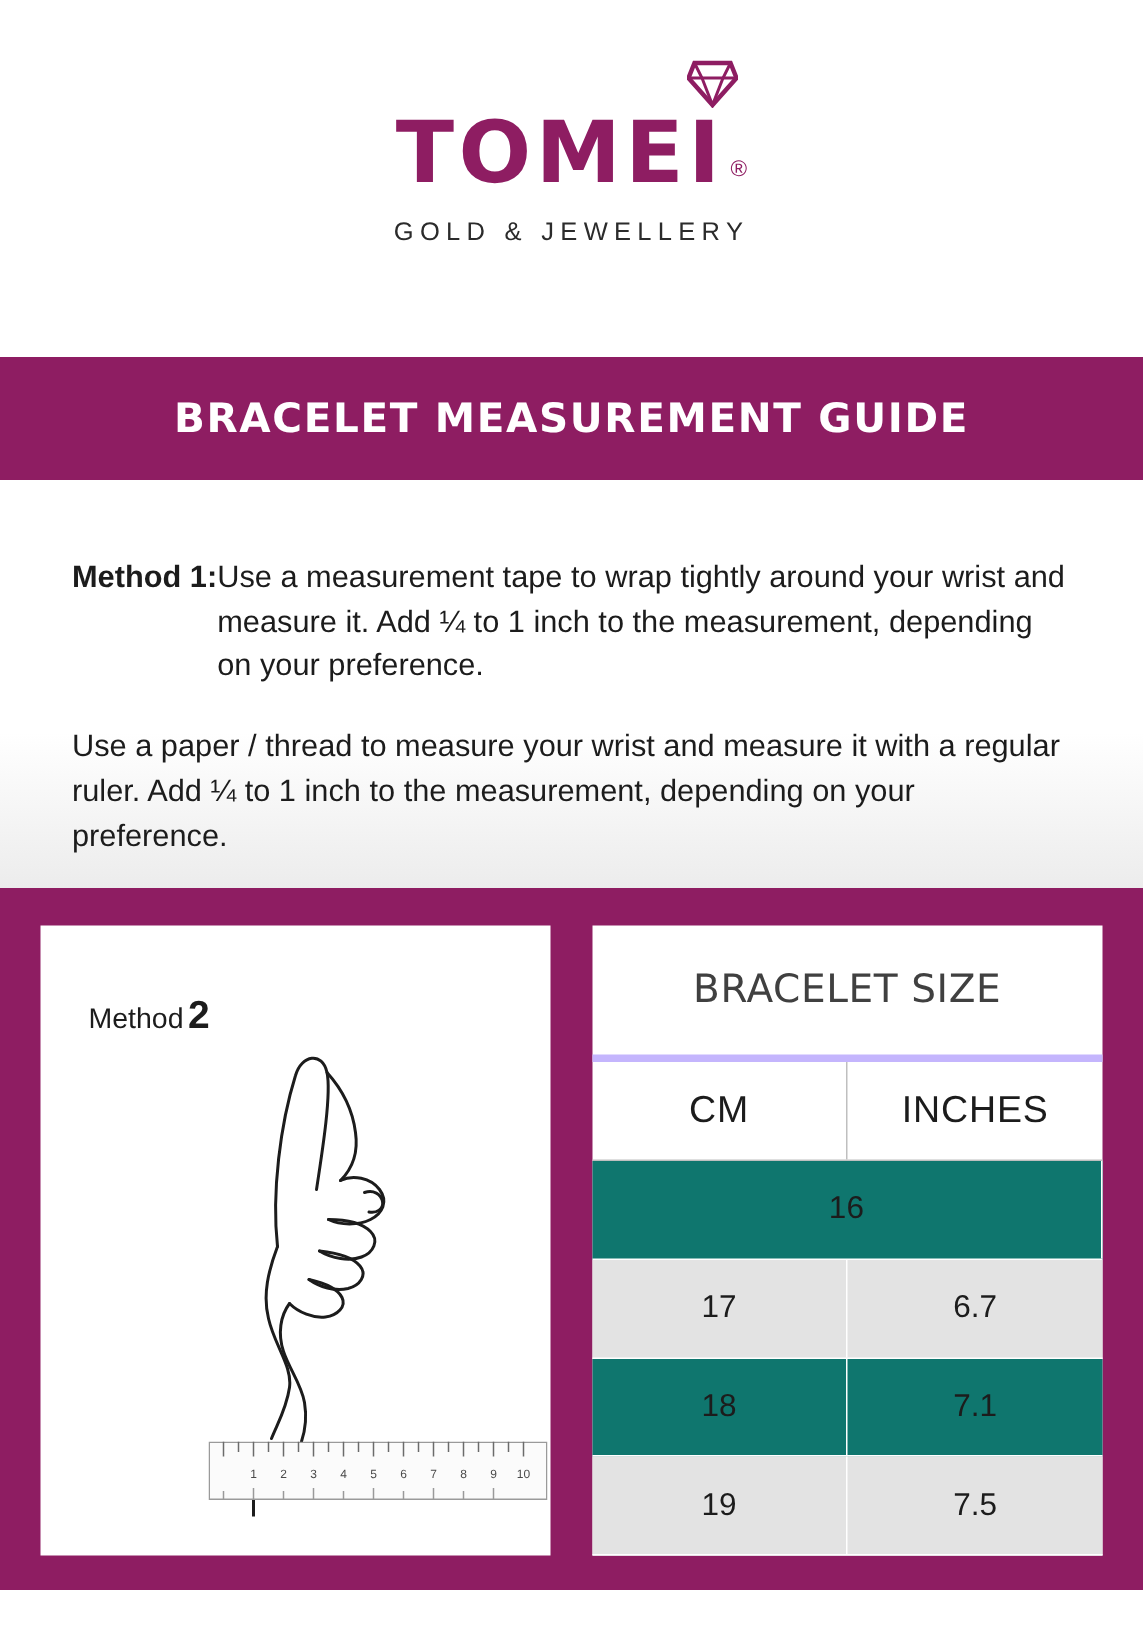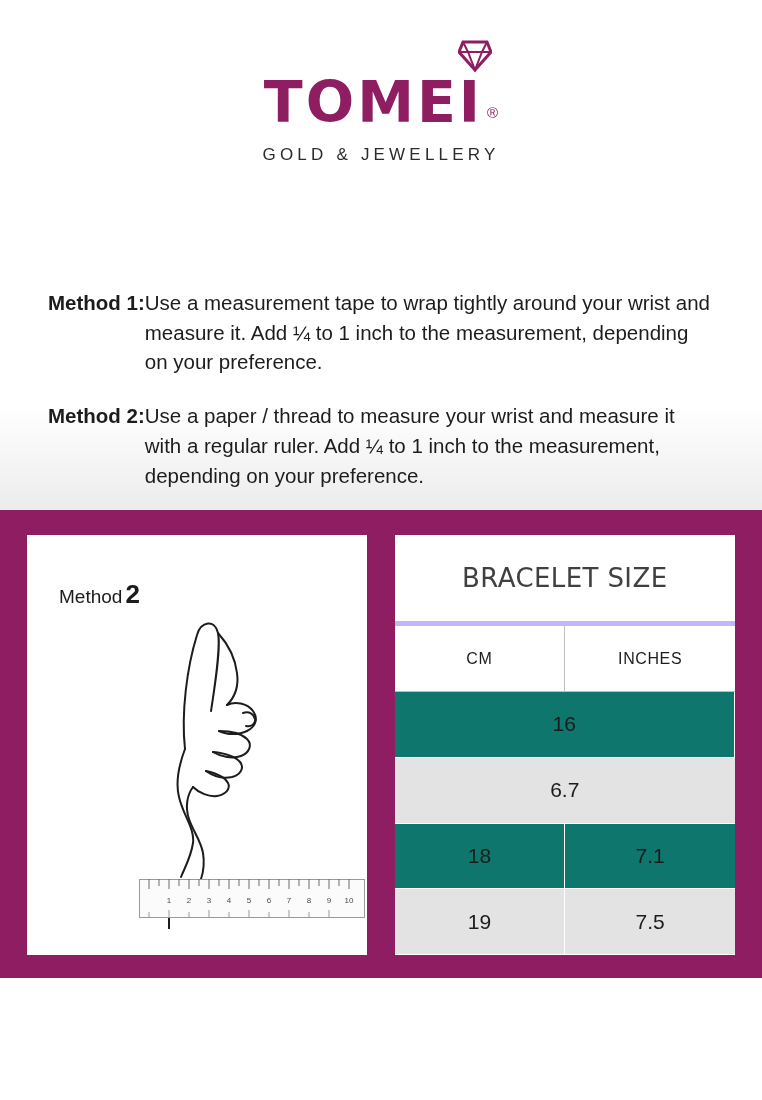--- a/index.html
+++ b/index.html
@@ -193,21 +193,21 @@
   .cell {
     flex: 1;
     display: flex;
     align-items: center;
     justify-content: center;
     font-size: 21px;
     font-family: "Liberation Sans", sans-serif;
     color: #1c1c1c;
   }
   .table-head .cell {
-    font-size: 16px;
+    font-size: 25px;
     letter-spacing: 0.6px;
   }
   .cell.left {
     border-right: 1px solid #ffffff;
   }
   .table-head .cell.left {
     border-right: 1px solid #bfbfbf;
   }
 </style>
 </head>
@@ -223,28 +223,30 @@
         <svg class="diamond-icon" viewBox="0 0 34 32">
           <path d="M5 2 L29 2 L33 12 L17 30 L1 12 Z" fill="none" stroke="#8e1d62" stroke-width="3"></path>
           <path d="M5 2 L10 12 L17 30 L24 12 L29 2" fill="none" stroke="#8e1d62" stroke-width="2"></path>
           <path d="M1 12 L33 12" fill="none" stroke="#8e1d62" stroke-width="2"></path>
         </svg>
       </div>
       <div class="logo-sub">GOLD &amp; JEWELLERY</div>
     </div>
   </div>
 
+  <div class="title-bar">
+    <h1>BRACELET MEASUREMENT GUIDE</h1>
+  </div>
 
   <div class="methods">
     <div class="method-row">
       <span class="method-label">Method 1:</span>
       <span class="method-text">Use a measurement tape to wrap tightly around your wrist and measure it. Add ¼ to 1 inch to the measurement, depending on your preference.</span>
     </div>
     <div class="method-row">
-      <span class="method-label">Method 2:</span>
       <span class="method-text">Use a paper / thread to measure your wrist and measure it with a regular ruler. Add ¼ to 1 inch to the measurement, depending on your preference.</span>
     </div>
   </div>
 
   <div class="bottom-panel">
 
     <div class="illus-card">
       <div class="illus-label">
         <span>Method</span><b>2</b>
       </div>
@@ -323,20 +325,21 @@
     <div class="size-table">
       <div class="table-title">BRACELET SIZE</div>
       <div class="table-head">
         <div class="cell left">CM</div>
         <div class="cell">INCHES</div>
       </div>
       <div class="table-row">
         <div class="cell left">16</div>
       </div>
       <div class="table-row alt">
+        <div class="cell left">17</div>
         <div class="cell">6.7</div>
       </div>
       <div class="table-row">
         <div class="cell left">18</div>
         <div class="cell">7.1</div>
       </div>
       <div class="table-row alt">
         <div class="cell left">19</div>
         <div class="cell">7.5</div>
       </div>

